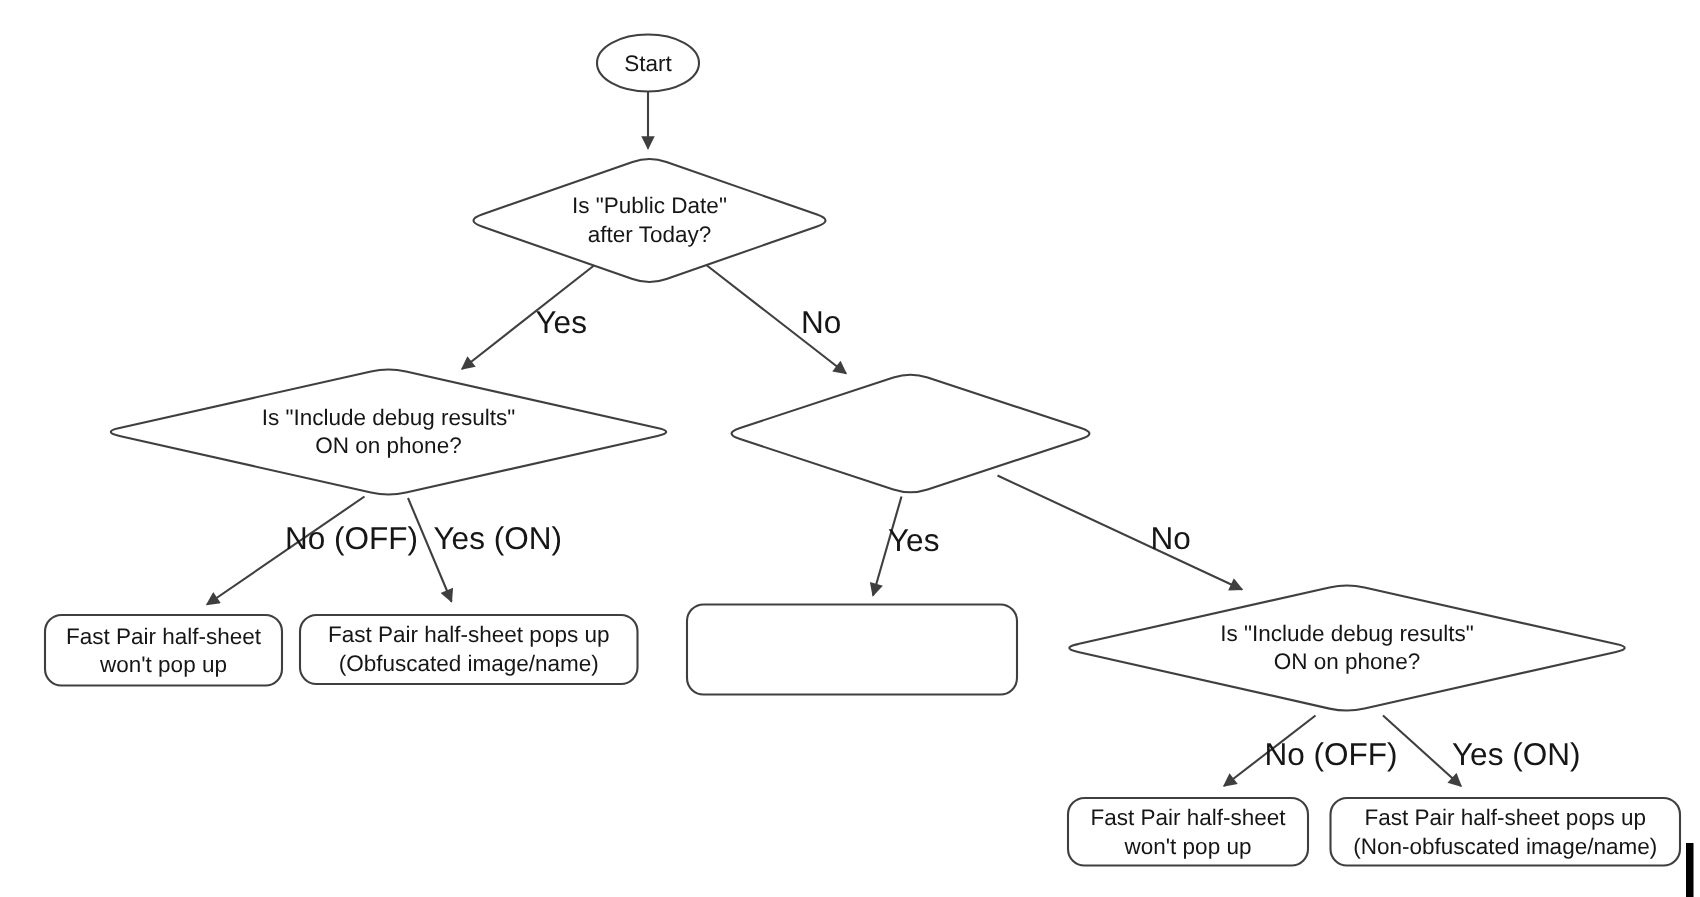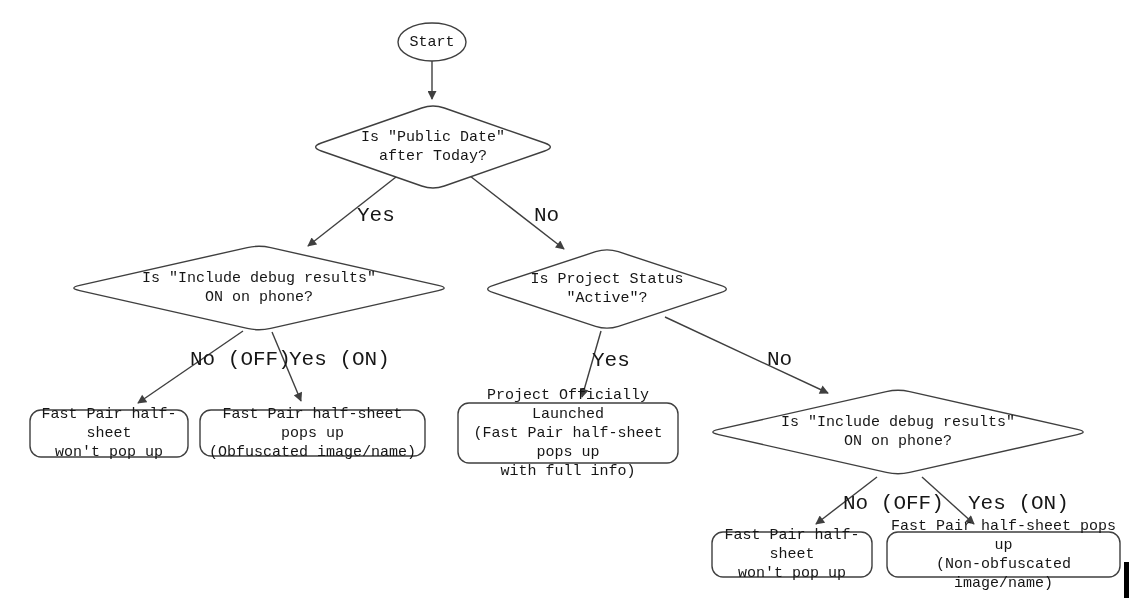--- a/index.html
+++ b/index.html
@@ -7,21 +7,21 @@
     --text: #161616;
     --bg: #ffffff;
     --node-fill: #ffffff;
   }
   html, body { margin: 0; padding: 0; background: #ffffff; }
   .canvas {
     position: relative;
     width: 1133px;
     height: 598px;
     background: var(--bg);
-    font-family: Liberation Mono, monospace;
+    font-family: Liberation Sans, sans-serif;
     overflow: hidden;
   }
   svg.graphics { position: absolute; left: 0; top: 0; }
   .shape { fill: var(--node-fill); stroke: var(--stroke); stroke-width: 1.4; }
   .edge  { stroke: var(--stroke); stroke-width: 1.4; fill: none; marker-end: url(#arrow); }
   .ah    { fill: var(--stroke); }
   .node-label {
     position: absolute;
     display: flex;
     align-items: center;
@@ -82,31 +82,26 @@
     <rect class="shape" x="458" y="403" width="220" height="60" rx="11" ry="11"></rect>
     <rect class="shape" x="712" y="532" width="160" height="45" rx="11" ry="11"></rect>
     <rect class="shape" x="887" y="532" width="233" height="45" rx="11" ry="11"></rect>
   </svg>
 
   <div class="node-label" style="left:398px; top:23px;  width:68px;  height:38px;">Start</div>
   <div class="node-label" style="left:333px; top:107px; width:200px; height:80px;">Is "Public Date"
 after Today?</div>
   <div class="node-label" style="left:109px; top:248px; width:300px; height:80px;">Is "Include debug results"
 ON on phone?</div>
-  <div class="node-label" style="left:507px; top:250px; width:200px; height:78px;">Is Project Status
-"Active"?</div>
   <div class="node-label" style="left:748px; top:392px; width:300px; height:80px;">Is "Include debug results"
 ON on phone?</div>
   <div class="node-label" style="left:30px;  top:410px; width:158px; height:47px;">Fast Pair half-sheet
 won't pop up</div>
   <div class="node-label" style="left:200px; top:410px; width:225px; height:46px;">Fast Pair half-sheet pops up
 (Obfuscated image/name)</div>
-  <div class="node-label" style="left:458px; top:403px; width:220px; height:60px;">Project Officially Launched
-(Fast Pair half-sheet pops up
-with full info)</div>
   <div class="node-label" style="left:712px; top:532px; width:160px; height:45px;">Fast Pair half-sheet
 won't pop up</div>
   <div class="node-label" style="left:887px; top:532px; width:233px; height:45px;">Fast Pair half-sheet pops up
 (Non-obfuscated image/name)</div>
 
   <div class="edge-label" style="left:357px; top:207px;">Yes</div>
   <div class="edge-label" style="left:534px; top:207px;">No</div>
   <div class="edge-label" style="left:190px; top:351px;">No (OFF)</div>
   <div class="edge-label" style="left:289px; top:351px;">Yes (ON)</div>
   <div class="edge-label" style="left:592px; top:352px;">Yes</div>

